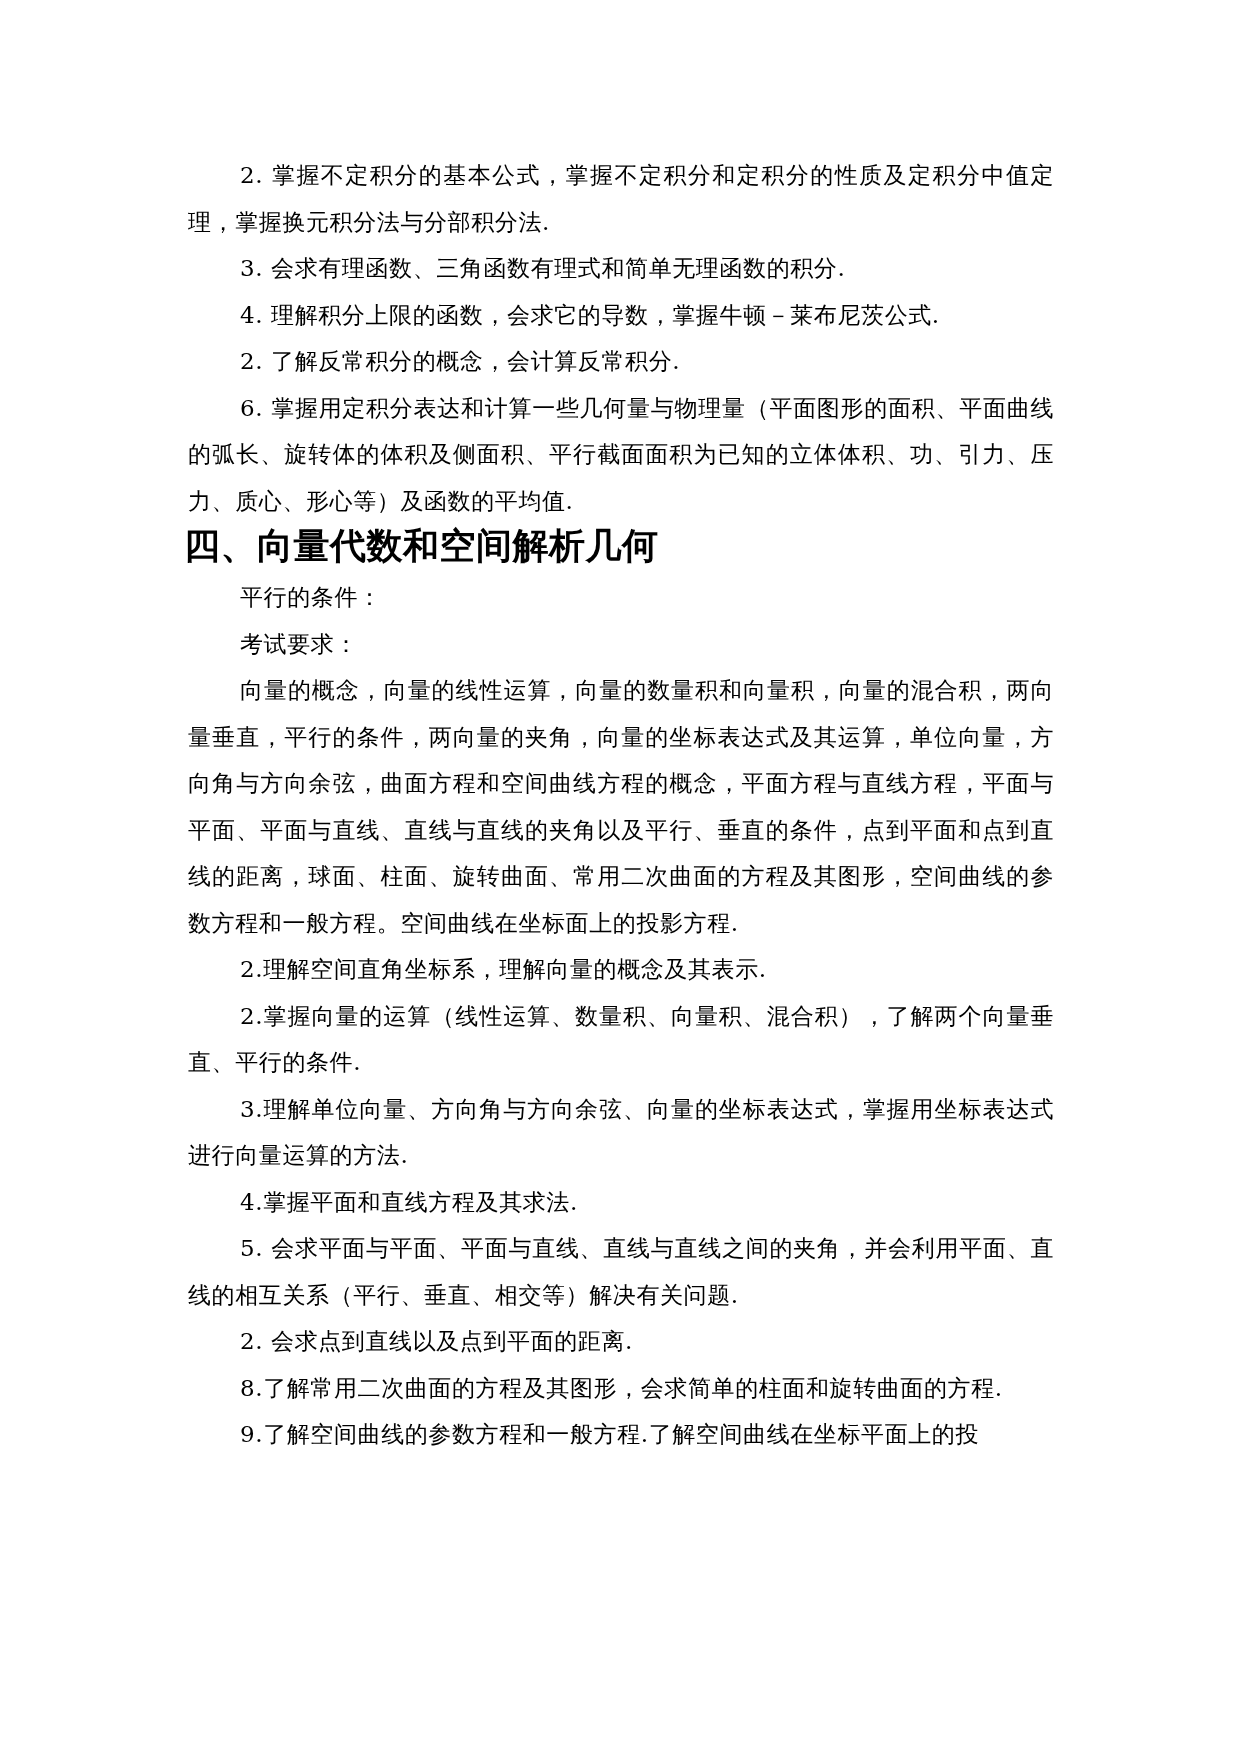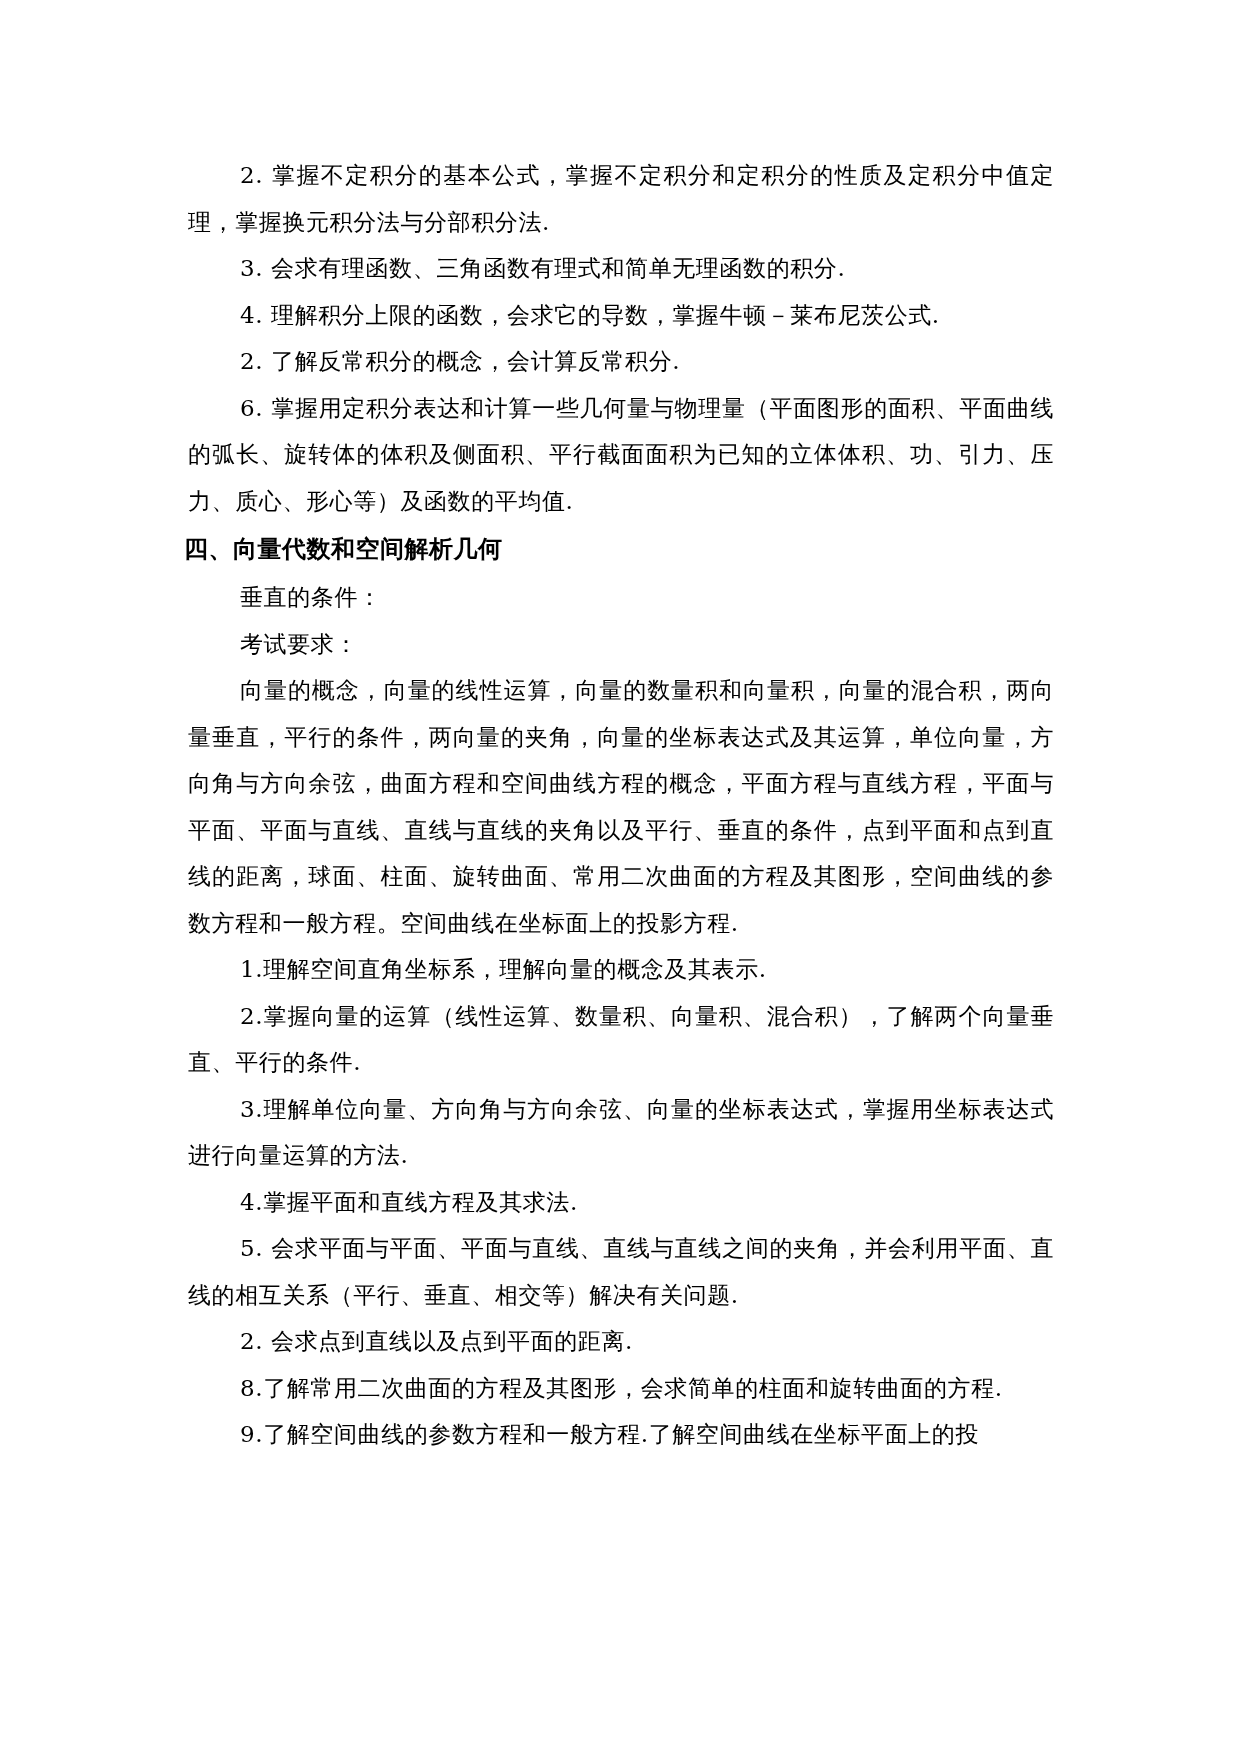--- a/index.html
+++ b/index.html
@@ -26,47 +26,47 @@
       line-height: 46.5px;
       margin: 0;
       text-align: justify;
       text-justify: inter-character;
       letter-spacing: 0.6px;
     }
     .indent {
       text-indent: 52px;
     }
     .heading {
-      font-family: Liberation Serif, serif;
+      font-family: Liberation Mono, monospace;
       font-weight: bold;
-      font-size: 24px;
+      font-size: 36px;
       line-height: 50px;
       margin: 0 0 0 -4px;
       letter-spacing: 0.5px;
     }
   </style>
 </head>
 <body>
 
 <div class="page">
 
   <p class="para indent">2. 掌握不定积分的基本公式，掌握不定积分和定积分的性质及定积分中值定理，掌握换元积分法与分部积分法.</p>
   <p class="para indent">3. 会求有理函数、三角函数有理式和简单无理函数的积分.</p>
   <p class="para indent">4. 理解积分上限的函数，会求它的导数，掌握牛顿－莱布尼茨公式.</p>
   <p class="para indent">2. 了解反常积分的概念，会计算反常积分.</p>
   <p class="para indent">6. 掌握用定积分表达和计算一些几何量与物理量（平面图形的面积、平面曲线的弧长、旋转体的体积及侧面积、平行截面面积为已知的立体体积、功、引力、压力、质心、形心等）及函数的平均值.</p>
 
   <h2 class="heading">四、向量代数和空间解析几何</h2>
 
-  <p class="para indent">垂直的条件：</p>
+  <p class="para indent">平行的条件：</p>
   <p class="para indent">考试要求：</p>
 
   <p class="para indent">向量的概念，向量的线性运算，向量的数量积和向量积，向量的混合积，两向量垂直，平行的条件，两向量的夹角，向量的坐标表达式及其运算，单位向量，方向角与方向余弦，曲面方程和空间曲线方程的概念，平面方程与直线方程，平面与平面、平面与直线、直线与直线的夹角以及平行、垂直的条件，点到平面和点到直线的距离，球面、柱面、旋转曲面、常用二次曲面的方程及其图形，空间曲线的参数方程和一般方程。空间曲线在坐标面上的投影方程.</p>
 
-  <p class="para indent">1.理解空间直角坐标系，理解向量的概念及其表示.</p>
+  <p class="para indent">2.理解空间直角坐标系，理解向量的概念及其表示.</p>
   <p class="para indent">2.掌握向量的运算（线性运算、数量积、向量积、混合积），了解两个向量垂直、平行的条件.</p>
   <p class="para indent">3.理解单位向量、方向角与方向余弦、向量的坐标表达式，掌握用坐标表达式进行向量运算的方法.</p>
   <p class="para indent">4.掌握平面和直线方程及其求法.</p>
   <p class="para indent">5. 会求平面与平面、平面与直线、直线与直线之间的夹角，并会利用平面、直线的相互关系（平行、垂直、相交等）解决有关问题.</p>
   <p class="para indent">2. 会求点到直线以及点到平面的距离.</p>
   <p class="para indent">8.了解常用二次曲面的方程及其图形，会求简单的柱面和旋转曲面的方程.</p>
   <p class="para indent">9.了解空间曲线的参数方程和一般方程.了解空间曲线在坐标平面上的投</p>
 
 </div>
 

